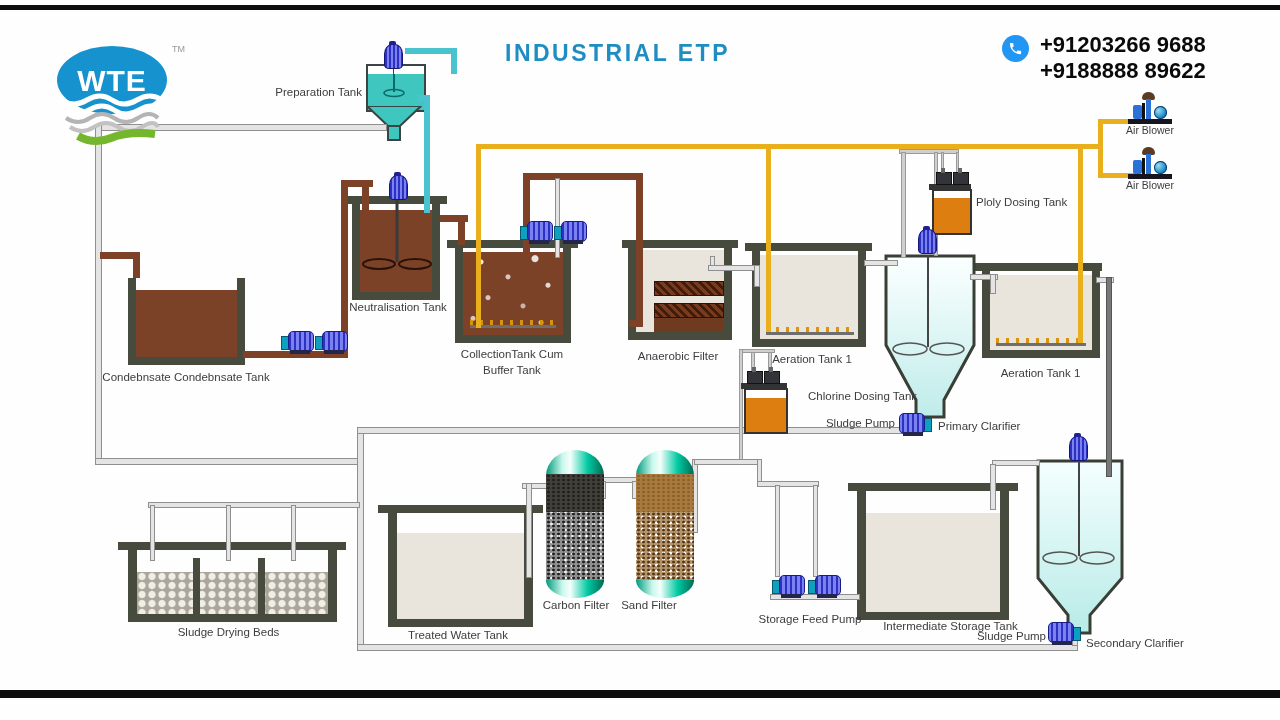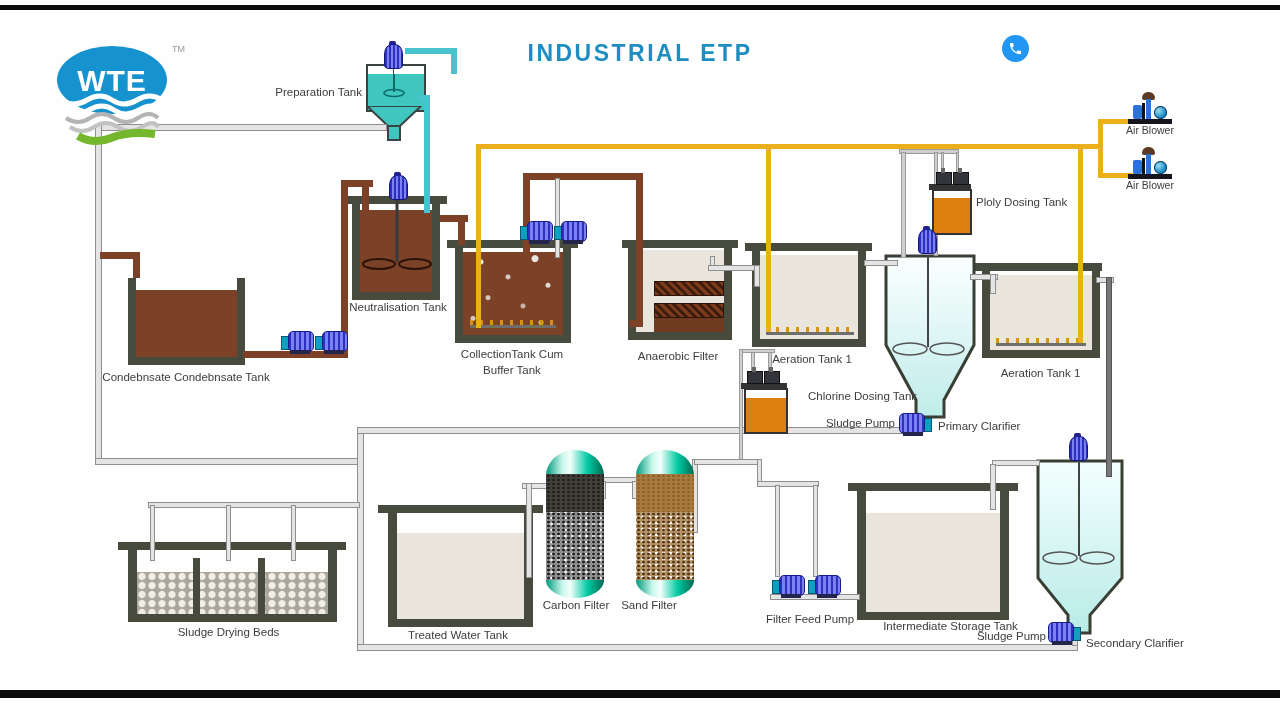--- a/index.html
+++ b/index.html
@@ -63,21 +63,21 @@
   .bl-cap{left:14px;top:0;width:13px;height:8px;background:#5d3a22;border-radius:6px 6px 2px 2px;}
   .bl-pipe{left:18px;top:7px;width:5px;height:20px;background:#2b72d8;}
   .bl-mount{left:5px;top:13px;width:9px;height:14px;background:#2b72d8;border-radius:2px;}
   .bl-mbar{left:14px;top:11px;width:3px;height:16px;background:#111;}
   .bl-fan{left:26px;top:14px;width:13px;height:13px;border-radius:50%;
           background:radial-gradient(circle at 35% 35%,#9adcf0,#1b8ac8 60%,#0a4e88);box-shadow:inset 0 0 0 1px #083a66;}
   .bl-base{left:0;top:27px;width:44px;height:5px;background:#15151f;}
   
   .lbl{position:absolute;z-index:9;font-size:11.5px;color:#3d3d3d;white-space:nowrap;}
   .ctr{text-align:center;} .rgt{text-align:right;}
-  #title{position:absolute;z-index:9;font-size:23px;font-weight:bold;letter-spacing:2.5px;color:#1e8dc2;text-align:center;}
+  #title{position:absolute;z-index:9;font-size:23px;font-weight:bold;letter-spacing:2.5px;color:#1e8dc2;text-align:left;}
   #phones{position:absolute;z-index:9;font-size:22px;font-weight:bold;color:#0a0a0a;line-height:26px;}
   #phone-badge{position:absolute;z-index:9;width:27px;height:27px;border-radius:50%;background:#2196f3;
                display:flex;align-items:center;justify-content:center;}
   .bar{position:absolute;left:0;width:1280px;background:#0d0d0d;z-index:8;}
 </style>
 </head>
 <body>
 
 <div id="stage">
 
@@ -92,20 +92,24 @@
     <path d="M26,84 q12,8 24,0 t24,0 t24,0 t20,0" stroke="#b4b4b4" stroke-width="4" fill="none"></path>
     <path d="M30,93 q12,8 24,0 t24,0 t24,0 t16,0" stroke="#c2c2c2" stroke-width="4" fill="none"></path>
     <path d="M38,102 q16,9 33,2 t44,-4" stroke="#74b62c" stroke-width="8" fill="none"></path>
     <text x="132" y="18" font-size="9" fill="#999">TM</text>
   </svg>
   <div id="title" style="left:505px;top:40px;width:270px">INDUSTRIAL ETP</div>
   <div id="phone-badge" style="left:1002px;top:35px">
     <svg width="15" height="15" viewBox="0 0 24 24">
         <path fill="#fff" d="M6.6 10.8c1.4 2.8 3.8 5.1 6.6 6.6l2.2-2.2c.3-.3.7-.4 1-.2 1.1.4 2.3.6 3.6.6.6 0 1 .4 1 1V20c0 .6-.4 1-1 1C10.6 21 3 13.4 3 4c0-.6.4-1 1-1h3.5c.6 0 1 .4 1 1 0 1.2.2 2.4.6 3.6.1.3 0 .7-.2 1l-2.3 2.2z"></path>
       </svg>
+  </div>
+  <div id="phones" style="left:1040px;top:32px">
+    <div>+91203266 9688</div>
+    <div>+9188888 89622</div>
   </div>
 
   <div class="pipe pg" style="left:97px;top:124px;width:290px;height:7px"></div>
   <div class="pipe pg" style="left:95px;top:124px;width:7px;height:340px"></div>
   <div class="pipe pg" style="left:95px;top:458px;width:268px;height:7px"></div>
   <div class="pipe pg" style="left:357px;top:430px;width:7px;height:220px"></div>
   <div class="pipe pg" style="left:357px;top:427px;width:550px;height:7px"></div>
   <div class="pipe pg" style="left:148px;top:502px;width:212px;height:6px"></div>
   <div class="pipe pg" style="left:150px;top:505px;width:5px;height:56px"></div>
   <div class="pipe pg" style="left:226px;top:505px;width:5px;height:56px"></div>
@@ -353,21 +357,21 @@
   <div class="pump" style="left:772px;top:575px">
       <i class="pf"></i>
       <i class="pb2"></i>
       <i class="pbase"></i>
     </div>
   <div class="pump" style="left:808px;top:575px">
       <i class="pf"></i>
       <i class="pb2"></i>
       <i class="pbase"></i>
     </div>
-  <div class="lbl ctr" style="left:740px;top:613px;width:140px">Filter Feed Pump</div>
+  <div class="lbl ctr" style="left:740px;top:613px;width:140px">Storage Feed Pump</div>
 
   <div class="wall" style="left:848px;top:483px;width:170px;height:8px"></div>
   <div class="wall" style="left:857px;top:491px;width:9px;height:129px"></div>
   <div class="wall" style="left:1000px;top:491px;width:9px;height:129px"></div>
   <div class="wall" style="left:857px;top:612px;width:152px;height:8px"></div>
   <div class="fill beige" style="left:866px;top:513px;width:134px;height:99px"></div>
   <div class="lbl ctr" style="left:858px;top:620px;width:185px">Intermediate Storage Tank</div>
 
   <svg class="abs" style="left:1035px;top:458px;z-index:4" width="90" height="178" viewBox="0 0 90 178">
     <defs>

